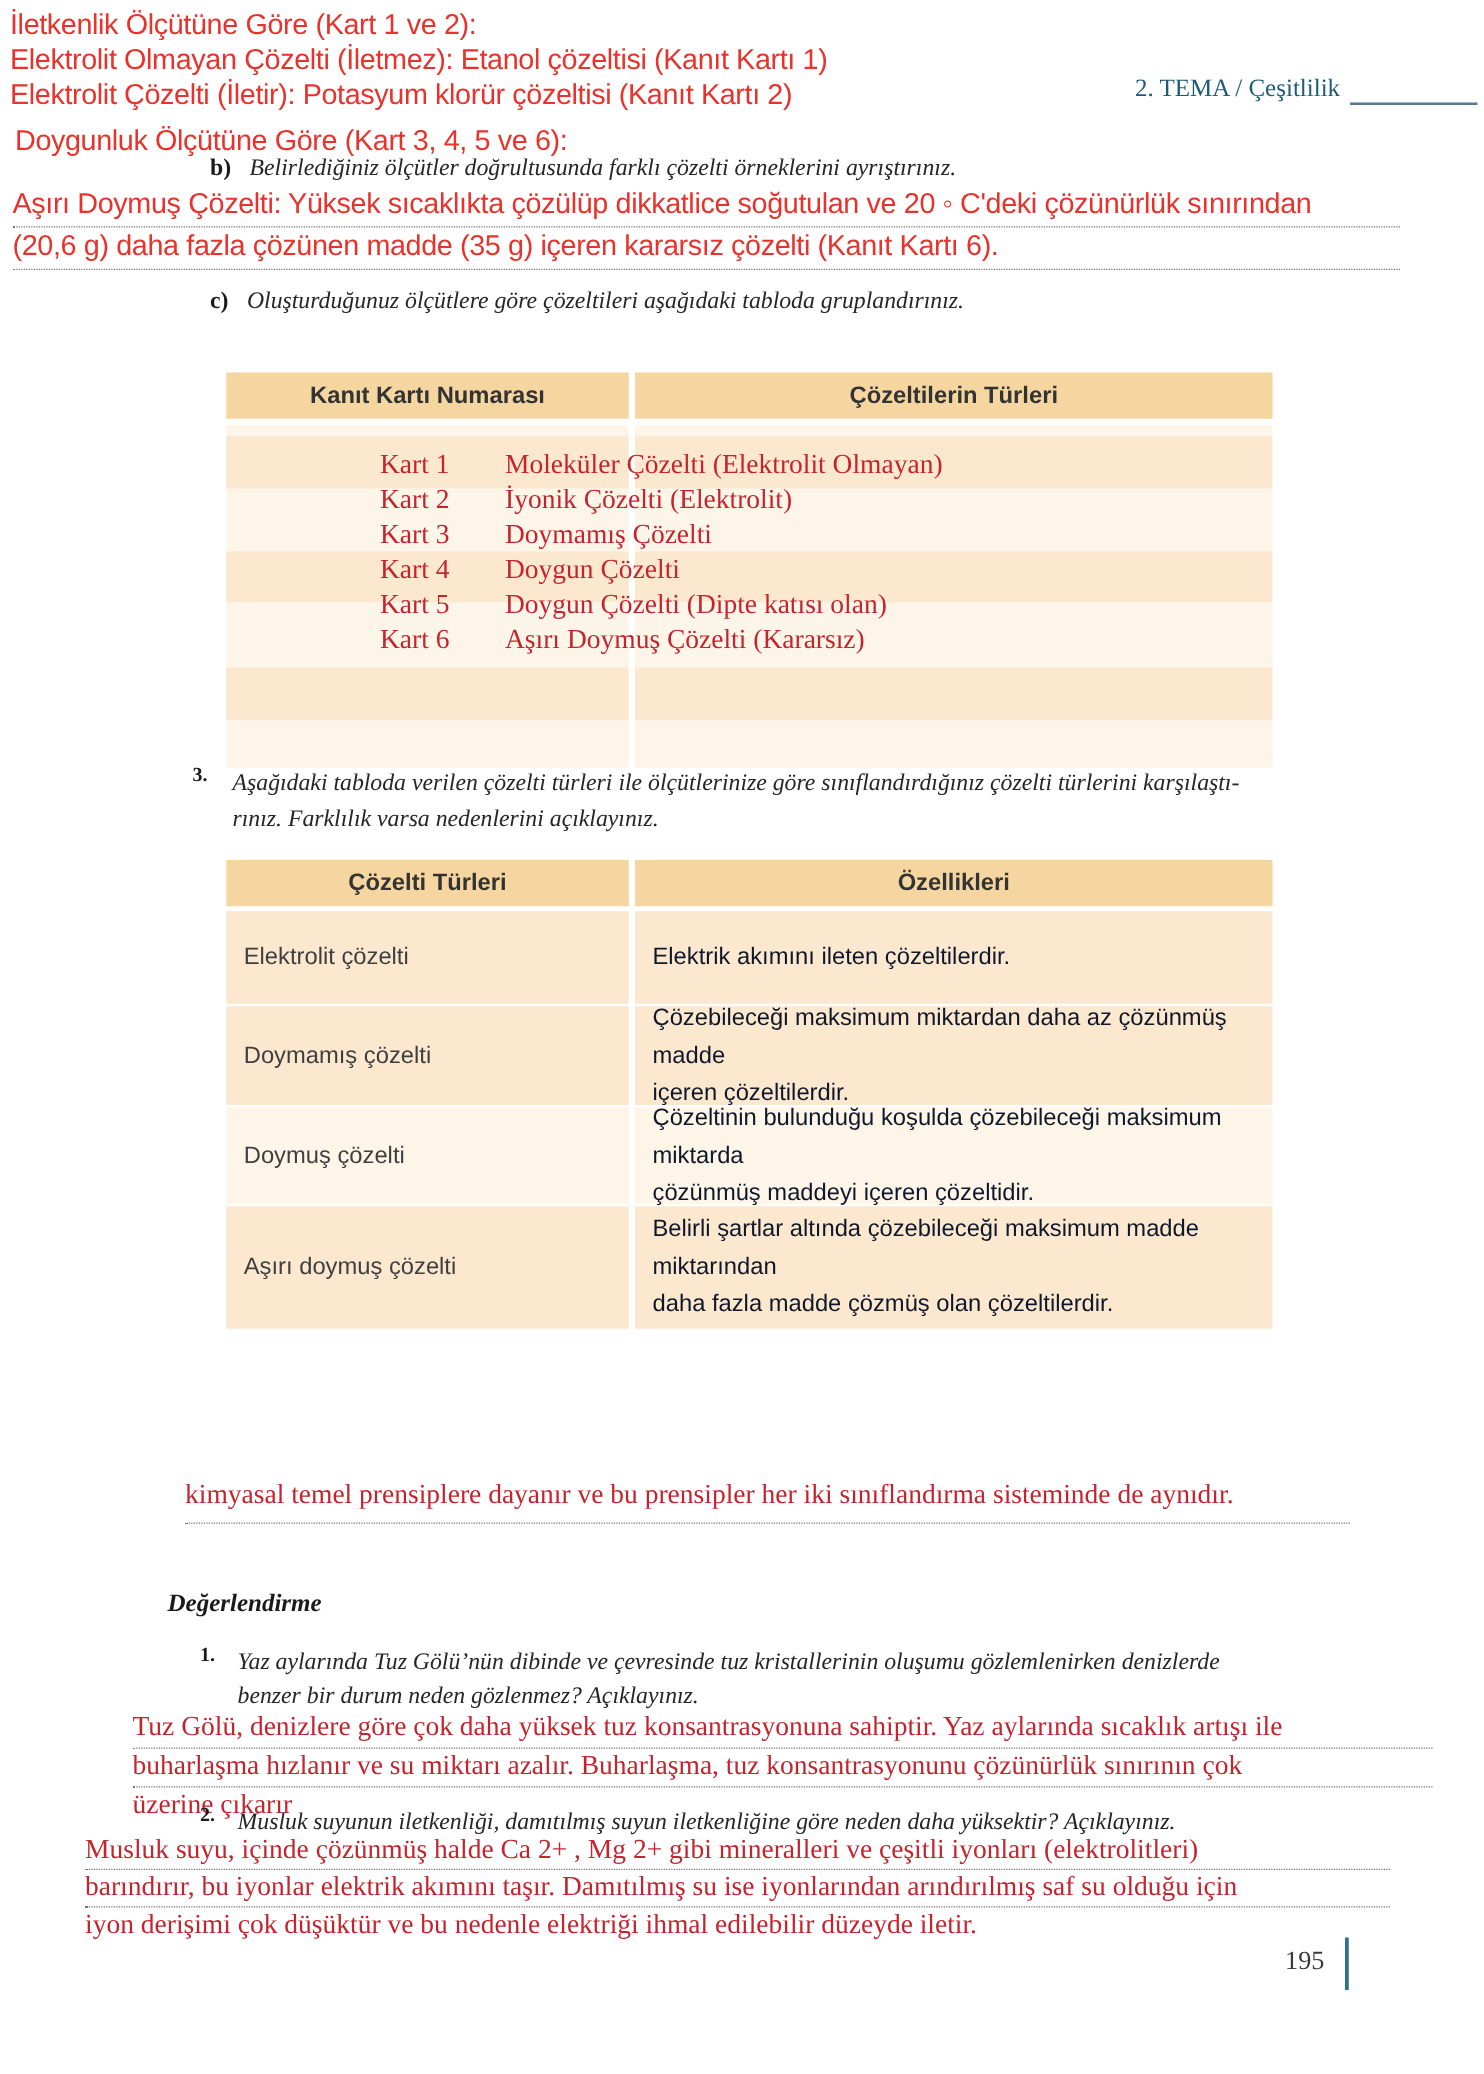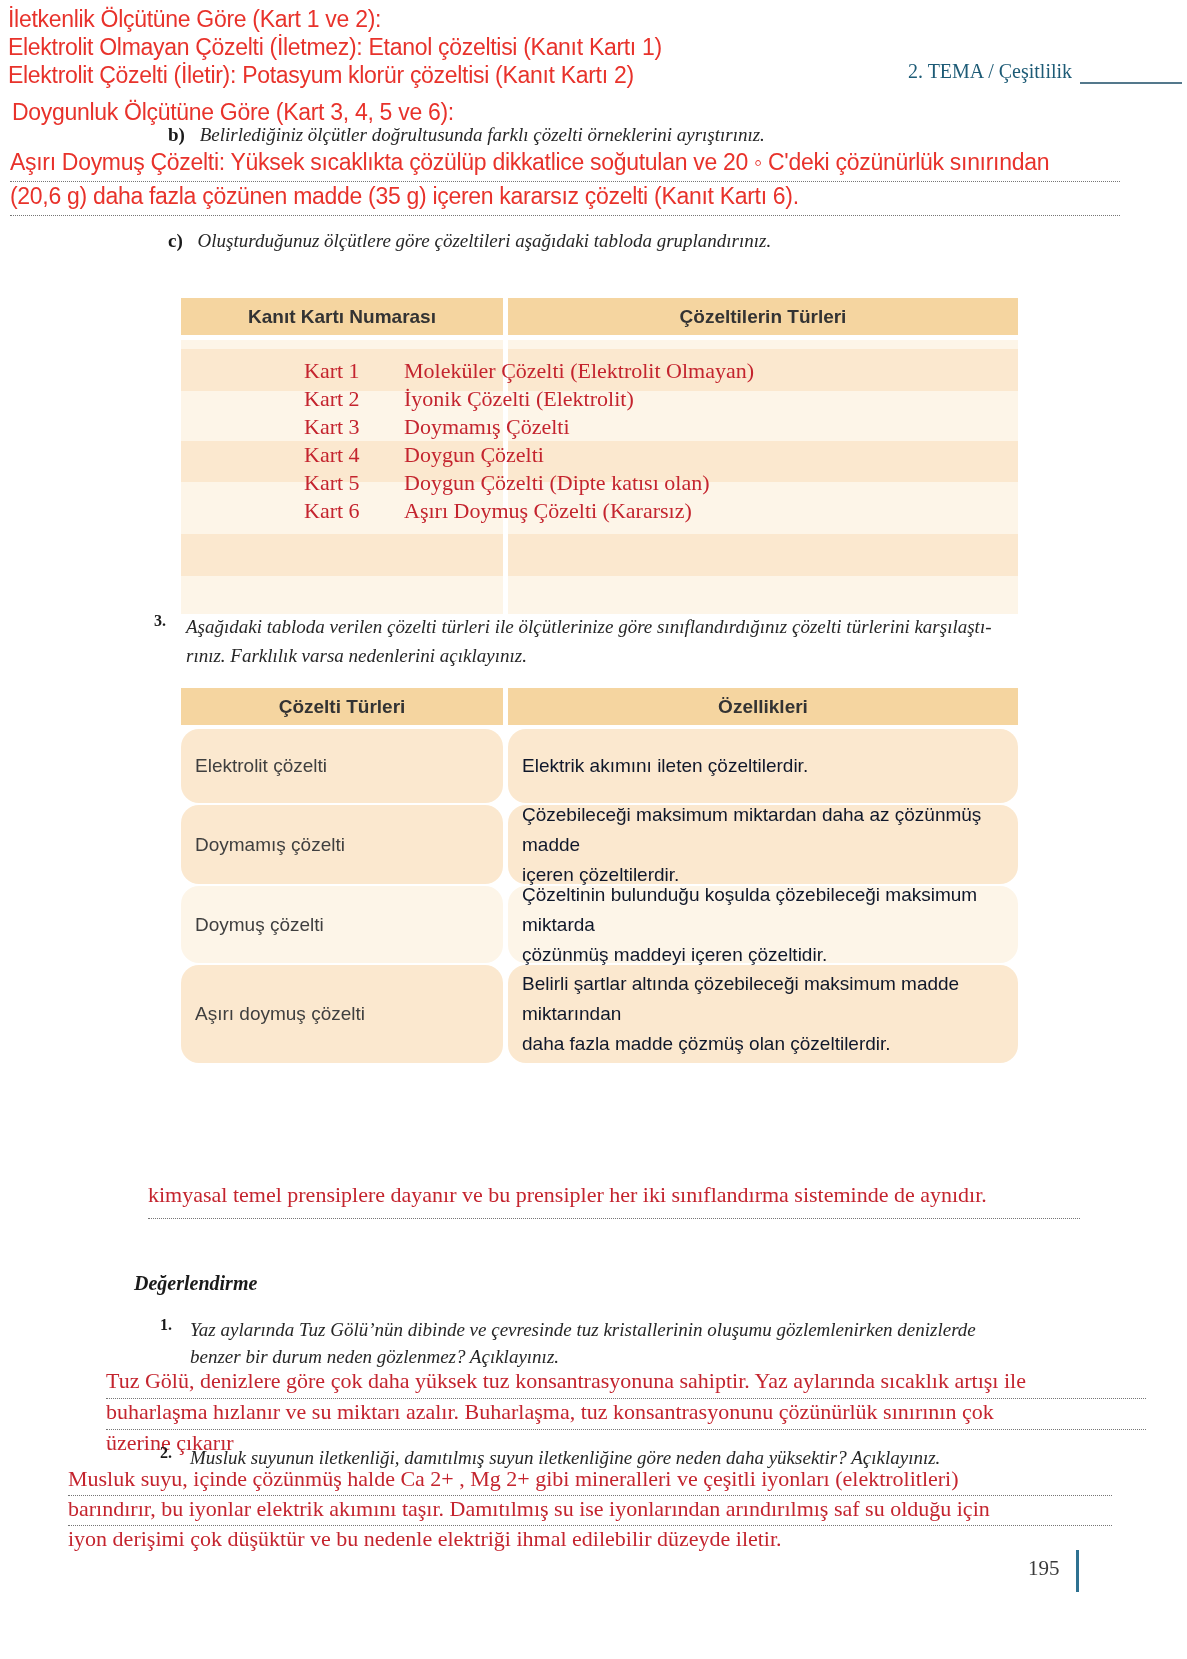--- a/index.html
+++ b/index.html
@@ -55,21 +55,21 @@
   #item-3{position:absolute;top:612px;left:154px;display:flex;}
   #item-3 .q-label{width:32px;}
   #item-3 .q-serif div{line-height:29px;}
 
   
   .t2-row{display:flex;gap:5px;margin-bottom:2px;}
   .t2-c1{width:308px;padding-left:14px;display:flex;align-items:center;
          font-size:19px;color:#3f3f3f;}
   .t2-c2{flex:1;padding-left:14px;display:flex;flex-direction:column;justify-content:center;
          font-size:19px;color:#0f172a;line-height:30px;}
-  .t2-row > div{min-height:100%;border-radius:18px;}
+  .t2-row > div{min-height:100%;}
 
   
   #answer-3{position:absolute;top:1182px;left:148px;width:932px;font-size:22px;}
   #answer-3 .l1{padding-bottom:4px;}
   #answer-3 .l2{padding-bottom:10px;}
 
   
   #eval-title{position:absolute;top:1272px;left:134px;font-family:"Liberation Serif",serif;
               font-weight:bold;font-style:italic;font-size:20px;color:#1a1a1a;}
   .eval-q{position:absolute;display:flex;}

